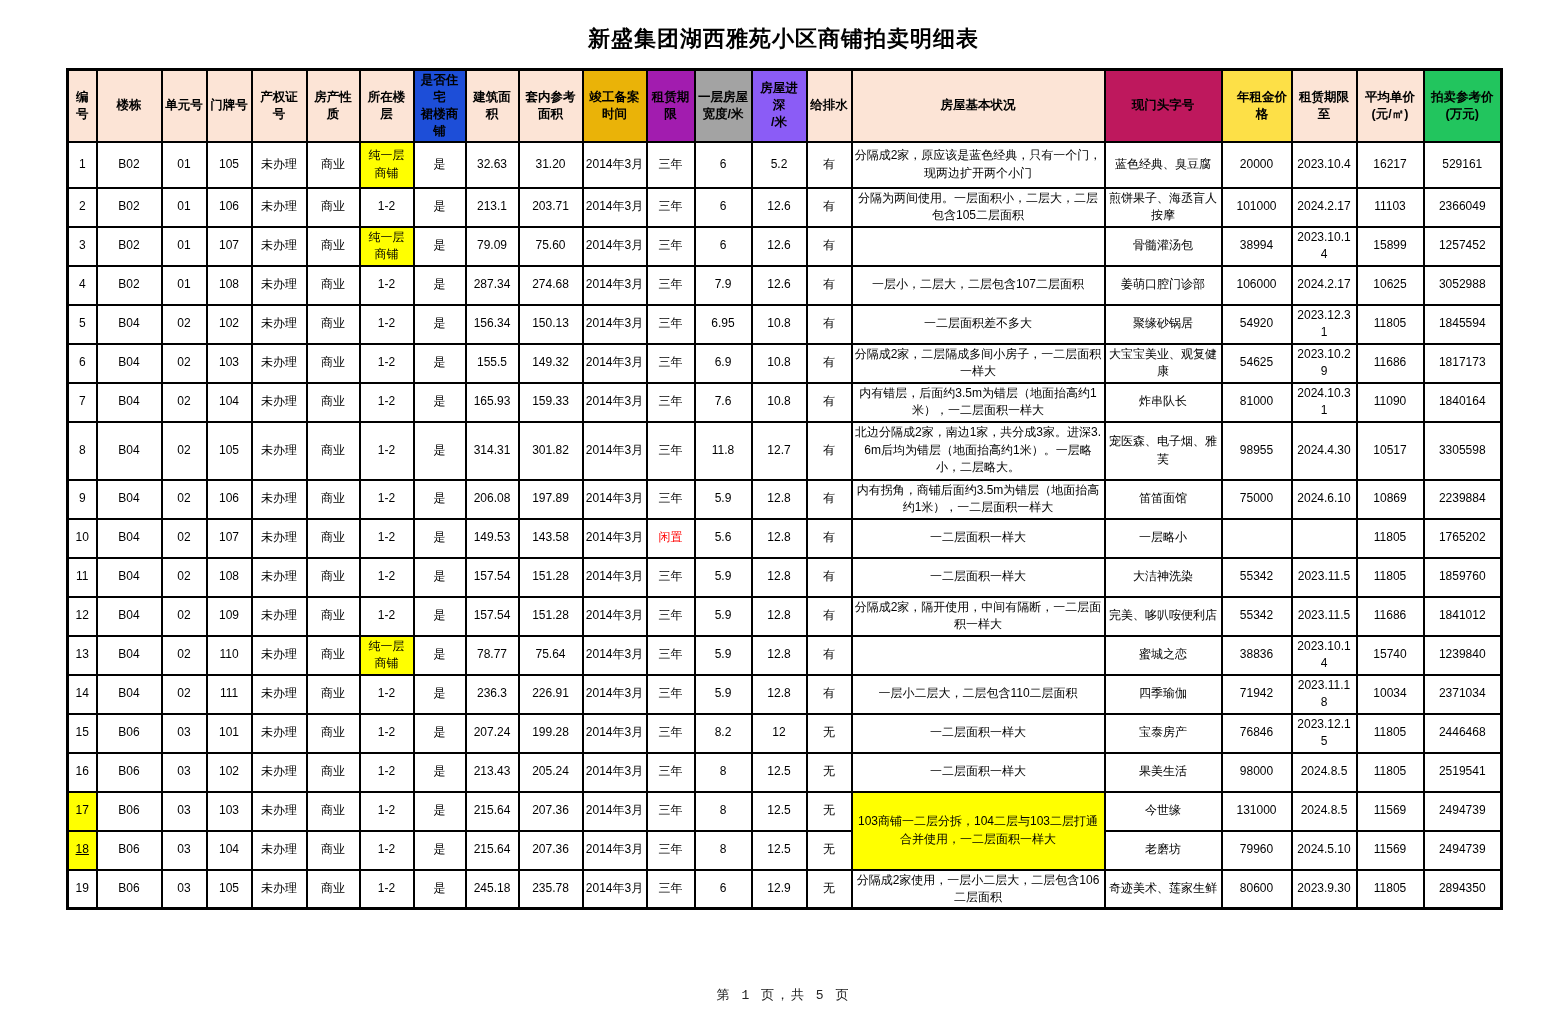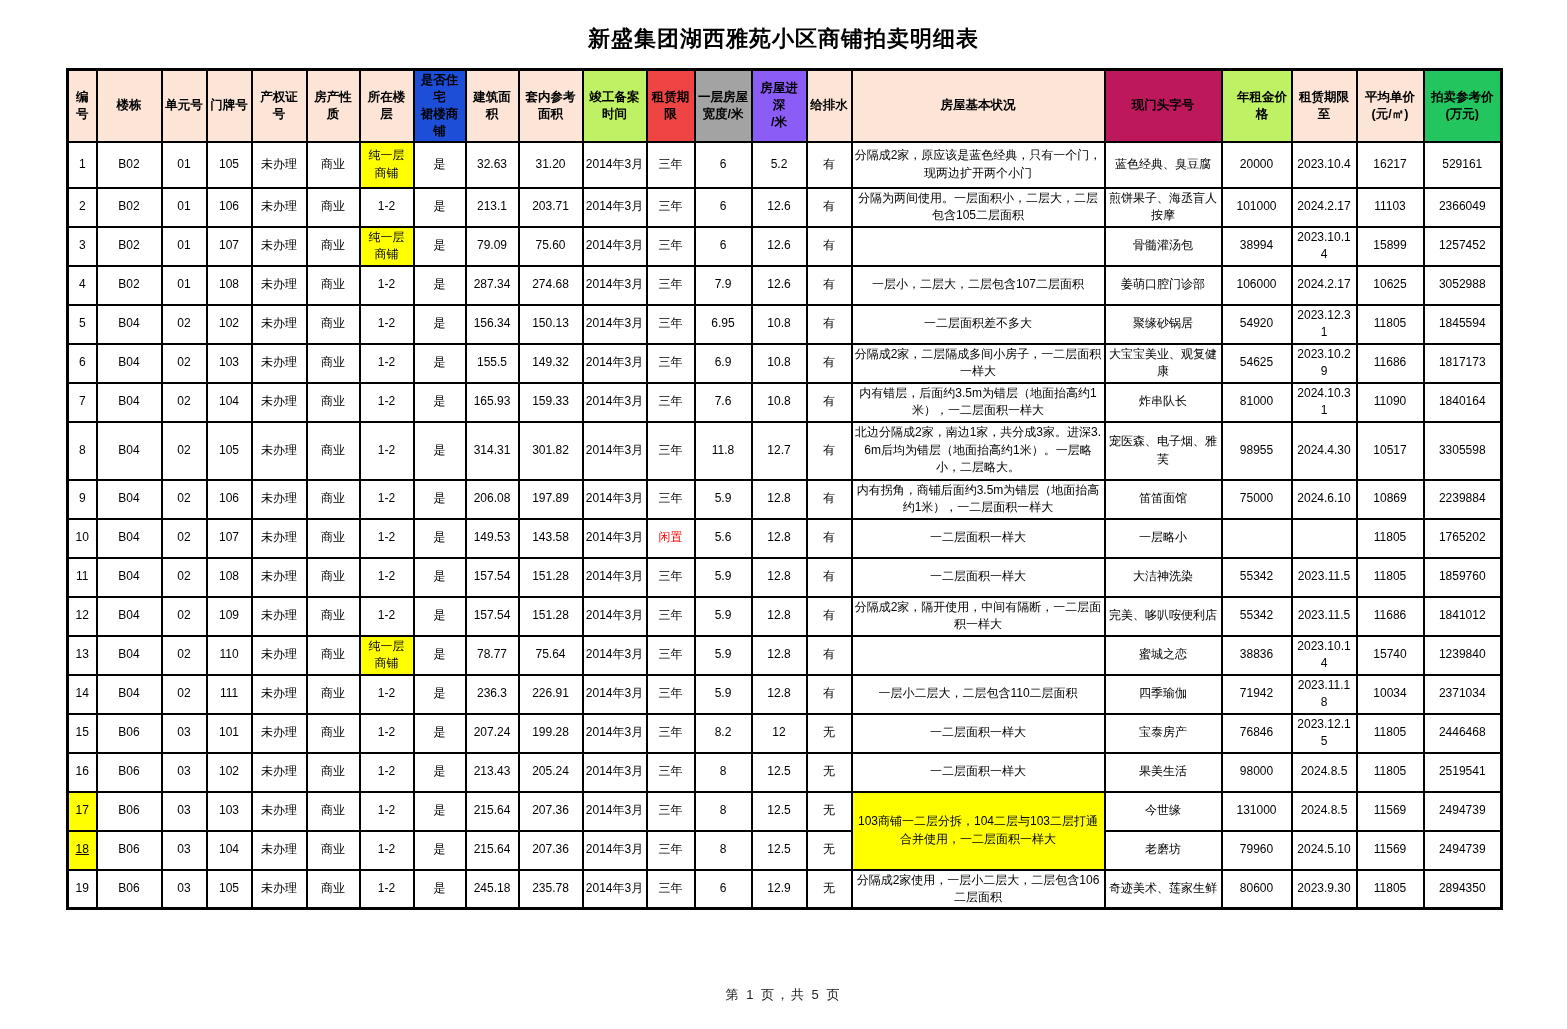--- a/index.html
+++ b/index.html
@@ -24,21 +24,21 @@
     font-size:12px; line-height:1.45;
     white-space:pre-line;
     word-break:break-all;
   }
   .shop-table thead th {
     height:64px; font-weight:bold; font-size:12.5px; line-height:1.35;
   }
   .shop-table tbody tr { height:39px; }
   .page-footer {
     position:absolute; top:986px; left:0; width:100%; text-align:center;
-    font-family:Liberation Sans, sans-serif;
+    font-family:Liberation Mono, monospace;
     font-size:13px; color:#222; letter-spacing:2px;
   }
 </style>
 </head>
 <body>
 
 <div class="page-title">新盛集团湖西雅苑小区商铺拍卖明细表</div>
 
 <table class="shop-table">
   <colgroup>
@@ -71,31 +71,31 @@
         <th style="background: rgb(252, 228, 214);">单元号</th>
         <th style="background: rgb(252, 228, 214);">门牌号</th>
         <th style="background: rgb(252, 228, 214);">产权证号</th>
         <th style="background: rgb(252, 228, 214);">房产性质</th>
         <th style="background: rgb(252, 228, 214);">所在楼层</th>
         <th style="background: #1d4ed8;">是否住宅
 裙楼商铺</th>
         <th style="background: rgb(252, 228, 214);">建筑面积</th>
         <th style="background: rgb(252, 228, 214);">套内参考
 面积</th>
-        <th style="background: #bef264; text-align: center;">竣工备案
+        <th style="background: #eab308; text-align: center;">竣工备案
 时间</th>
-        <th style="background: #ef4444; margin-left: 36px;">租赁期限</th>
+        <th style="background: #a21caf; margin-left: 36px;">租赁期限</th>
         <th style="background: #a3a3a3;">一层房屋
 宽度/米</th>
         <th style="background: #8b5cf6;">房屋进深
 /米</th>
         <th style="background: rgb(252, 228, 214);">给排水</th>
         <th style="background: rgb(252, 228, 214);">房屋基本状况</th>
         <th style="background: #be185d; font-family: Liberation Serif, serif;">现门头字号</th>
-        <th style="background: #bef264; padding-left: 13px;">年租金价格</th>
+        <th style="background: #fde047; padding-left: 13px;">年租金价格</th>
         <th style="background: rgb(252, 228, 214);">租赁期限至</th>
         <th style="background: rgb(252, 228, 214);">平均单价
 (元/㎡)</th>
         <th style="background: #22c55e;">拍卖参考价
 (万元)</th>
       </tr>
   </thead>
   <tbody id="table-body">
       <tr style="height: 46px;">
         <td>1</td>

